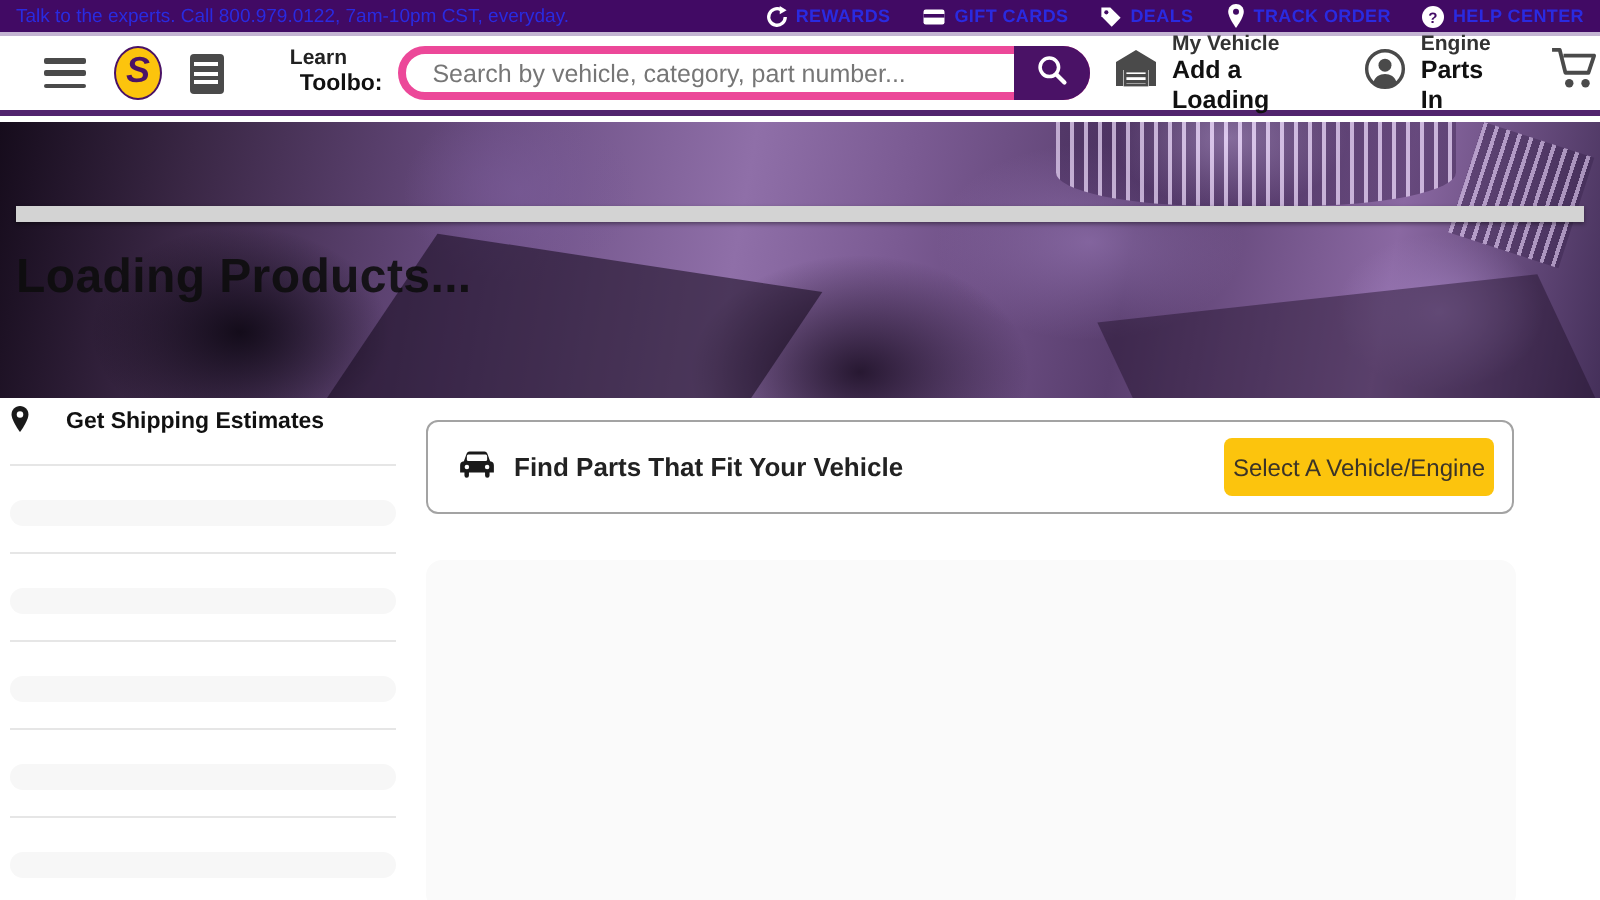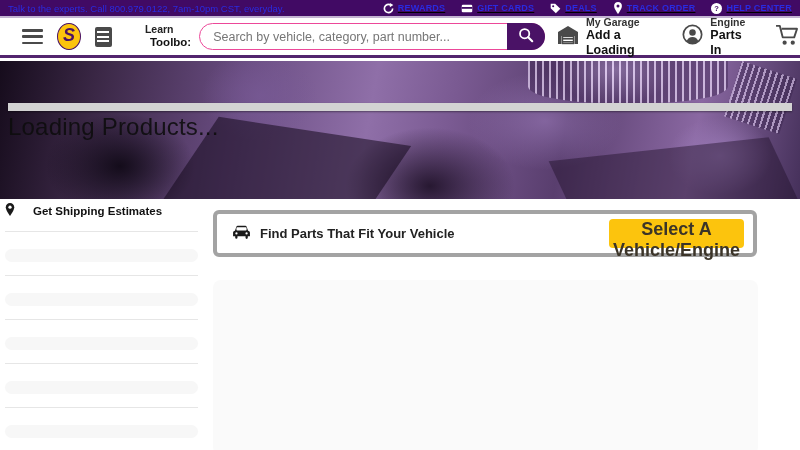--- a/index.html
+++ b/index.html
@@ -5,21 +5,21 @@
   * { margin:0; padding:0; box-sizing:border-box; }
   html,body { width:800px; height:450px; overflow:hidden; background:#fff;
     font-family:"Liberation Sans", sans-serif; }
   .stage { position:absolute; top:0; left:0; width:732px; height:450px; background:#fff; }
 
   
   .topbar { position:absolute; top:0; left:0; width:800px; height:18px;
     background:#410a64; border-bottom:2px solid #c3b4d2;
     display:flex; align-items:center; justify-content:space-between; padding:0 8px; }
   .topbar-msg { color:#2a2ae0; font-size:9.5px; white-space:nowrap; }
-  .topbar-links { display:flex; align-items:center; gap:16px;text-decoration:underline; }
+  .topbar-links { display:flex; align-items:center; gap:16px; }
   .toplink { display:flex; align-items:center; gap:4px; color:#2a2ae0;
     font-size:9px; font-weight:bold; letter-spacing:.2px; cursor:pointer; white-space:nowrap; }
   .toplink svg { display:block; }
 
   
   .header { position:absolute; top:18px; left:0; width:800px; height:40px;
     background:#fff; border-bottom:3px solid #52246e;
     display:flex; align-items:center; }
   .hamburger { width:24px; height:15px; margin-left:22px; display:flex;
     flex-direction:column; justify-content:space-between; cursor:pointer; }
@@ -29,21 +29,21 @@
     font-weight:bold; font-style:italic; font-size:18px; line-height:23px;
     text-align:center; cursor:pointer; }
   .learn { display:flex; align-items:center; gap:6px; margin-left:14px; cursor:pointer; }
   .learn-icon { width:17px; height:20px; background:#4a4a4a; border-radius:2px;
     display:flex; flex-direction:column; justify-content:center; gap:2.5px; padding:0 2.5px; }
   .learn-icon span { display:block; height:2px; background:#fff; }
   .learn-txt { line-height:1.1; }
   .learn-l1 { font-size:10.5px; font-weight:600; color:#222;padding-left:27px; }
   .learn-l2 { font-size:11.5px; font-weight:bold; color:#111;margin-left:32px; }
   .searchwrap { position:relative; margin-left:8px; width:395px; height:27px; }
-  .searchwrap input { width:100%; height:100%; border:1px solid #ec4899; border-radius:14px;
+  .searchwrap input { width:100%; height:100%; border:4px solid #ec4899; border-radius:14px;
     padding:0 44px 0 13px; font-size:12.5px; color:#a16207; outline:none;
     font-family:"Liberation Sans", sans-serif; }
   .searchwrap input::placeholder { color:#767676; }
   .search-btn { position:absolute; right:0; top:0; width:38px; height:27px;
     background:#4a1266; border:none; border-radius:0 14px 14px 0; cursor:pointer;
     display:flex; align-items:center; justify-content:center; }
   .hdr-item { display:flex; align-items:center; gap:7px; cursor:pointer; }
   .hdr-garage { margin-left:12px; }
   .hdr-account { margin-left:24px; }
   .hdr-txt { line-height:1.15; }
@@ -67,40 +67,40 @@
     background:repeating-linear-gradient(90deg, rgba(235,218,248,.85) 0 2px, rgba(58,34,78,.55) 2px 7px); }
   .fins2 { position:absolute; top:0; left:742px; width:58px; height:58px; opacity:.75;
     transform:rotate(18deg); transform-origin:top left;
     background:repeating-linear-gradient(90deg, rgba(225,205,242,.8) 0 2px, rgba(50,30,70,.5) 2px 6px); }
   .shard1 { position:absolute; top:70px; left:180px; width:210px; height:90px;
     background:rgba(20,10,28,.55); transform:skewX(-28deg) rotate(8deg); }
   .shard2 { position:absolute; top:88px; left:560px; width:230px; height:70px;
     background:rgba(30,16,40,.45); transform:skewX(20deg) rotate(-6deg); }
   .hero-bar { position:absolute; top:42px; left:8px; width:784px; height:8px;
     background:#d3d3d3; box-shadow:0 1px 2px rgba(0,0,0,.4); z-index:3; }
-  .loading-text { position:absolute; top:52px; left:8px; z-index:3;
-    font-size:24px; font-weight:normal; color:rgba(12,12,12,.88); letter-spacing:.2px; }
+  .loading-text { position:absolute; top:64px; left:8px; z-index:3;
+    font-size:24px; font-weight:bold; color:rgba(12,12,12,.88); letter-spacing:.2px; }
 
   
   .sidebar { position:absolute; top:203px; left:5px; width:193px; }
   .sb-title { display:flex; align-items:center; gap:18px; font-size:11.5px;
     font-weight:600; color:#111; }
   .sb-divider { height:1px; background:#e6e6e6; margin-top:13px; }
   .sb-row { margin-top:0; }
   .sb-pill { height:13px; margin-top:17px; border-radius:7px; background:#f7f7f7; }
   .sb-line { height:1px; background:#e6e6e6; margin-top:13px; }
 
   
   .vehicle-card { position:absolute; top:210px; left:213px; width:544px; height:47px;
-    background:#fff; border:4px solid #a3a3a3; border-radius:6px;
+    background:#fff; border:1px solid #a3a3a3; border-radius:6px;
     display:flex; align-items:center; padding:0 9px 0 15px; }
   .vc-label { display:flex; align-items:center; gap:9px; font-size:13px;
     font-weight:600; color:#222; }
   .vc-btn { margin-left:auto; width:135px; height:29px; background:#fcc40d; border:none;
-    border-radius:4px; font-size:18px; font-weight:bold; color:#3b3428; cursor:pointer;
+    border-radius:4px; font-size:12px; font-weight:normal; color:#3b3428; cursor:pointer;
     font-family:"Liberation Sans", sans-serif; }
   .main-skeleton { position:absolute; top:280px; left:213px; width:545px; height:175px;
     background:#fafafa; border-radius:8px; }
 </style>
 </head>
 <body>
 
 <div class="stage">
 
   <div class="topbar">
@@ -182,21 +182,21 @@
       </button>
     </div>
     <div class="hdr-item hdr-garage">
       <span><svg width="22" height="20" viewBox="0 0 22 20">
             <path d="M1 7 11 1l10 6v12h-3.5v-8h-13v8H1Z" fill="#4a4a4a"></path>
             <rect x="6" y="13" width="10" height="1.6" fill="#4a4a4a"></rect>
             <rect x="6" y="16" width="10" height="1.6" fill="#4a4a4a"></rect>
             <rect x="5.5" y="11.5" width="11" height="7" fill="none" stroke="#4a4a4a" stroke-width="1.4"></rect>
           </svg></span>
       <span class="hdr-txt">
-        <div class="hdr-l1">My Garage</div>
+        <div class="hdr-l1">My Vehicle</div>
         <div class="hdr-l2">Add a Loading</div>
       </span>
     </div>
     <div class="hdr-item hdr-account">
       <span><svg width="21" height="21" viewBox="0 0 22 22">
             <circle cx="11" cy="11" r="9.6" fill="none" stroke="#4a4a4a" stroke-width="1.8"></circle>
             <circle cx="11" cy="9" r="3.4" fill="#4a4a4a"></circle>
             <path d="M4.8 18.2c1-3.2 3.4-4.6 6.2-4.6s5.2 1.4 6.2 4.6a9.6 9.6 0 0 1-12.4 0Z" fill="#4a4a4a"></path>
           </svg></span>
       <span class="hdr-txt">

